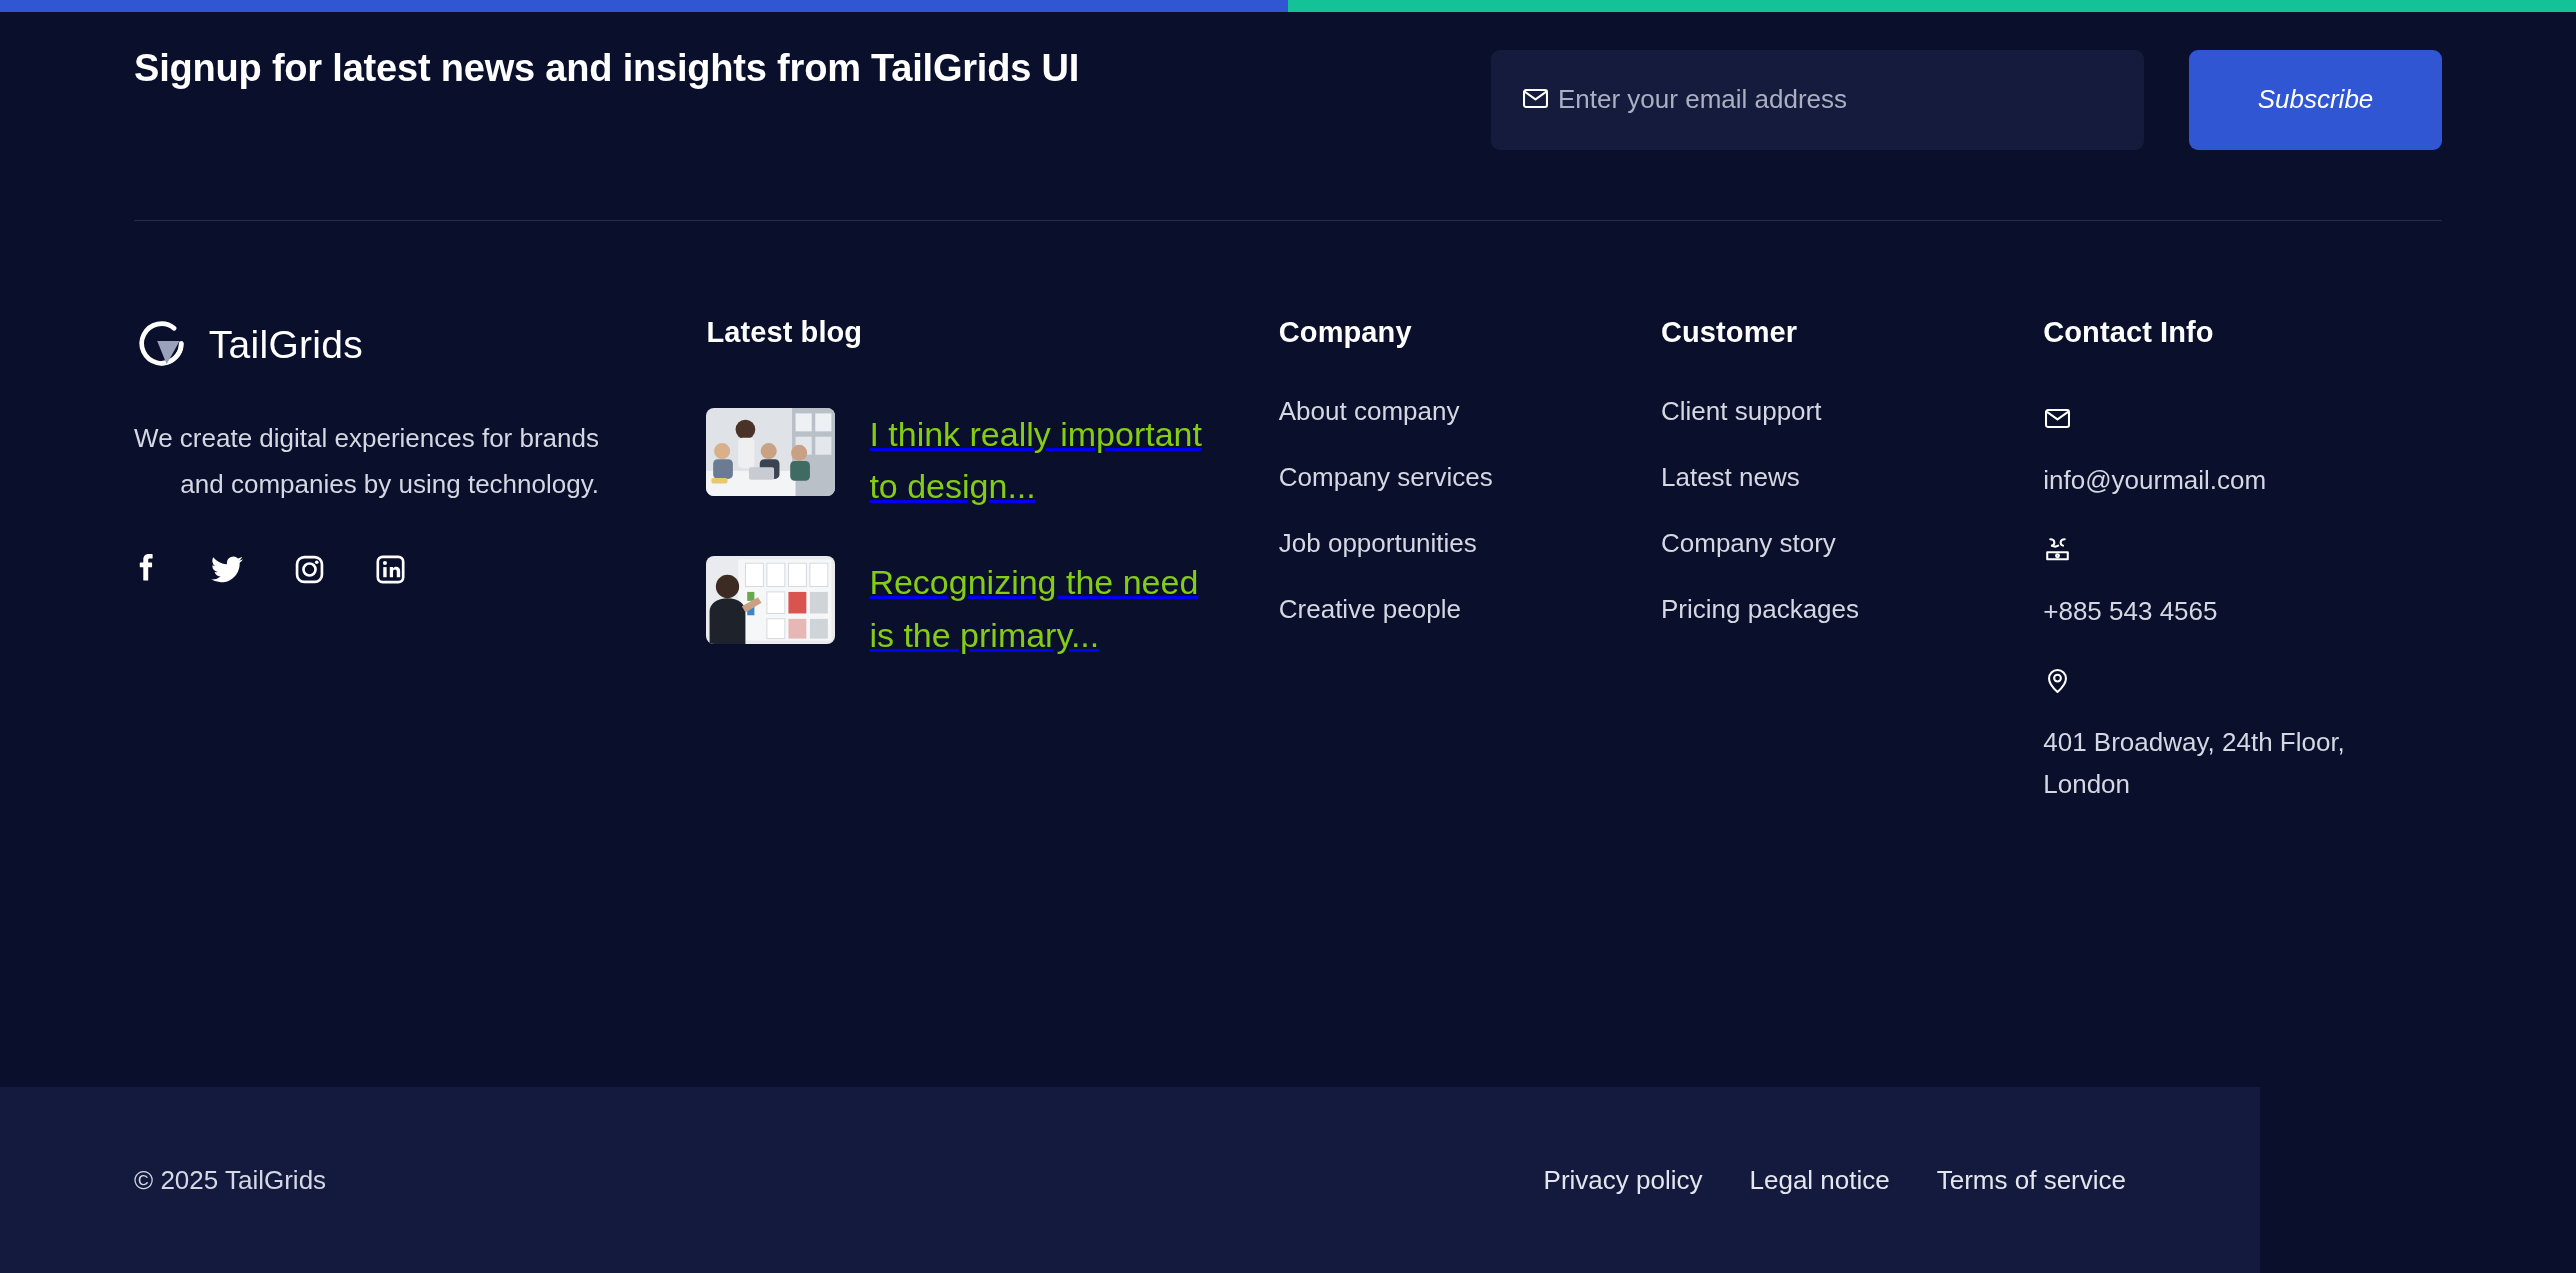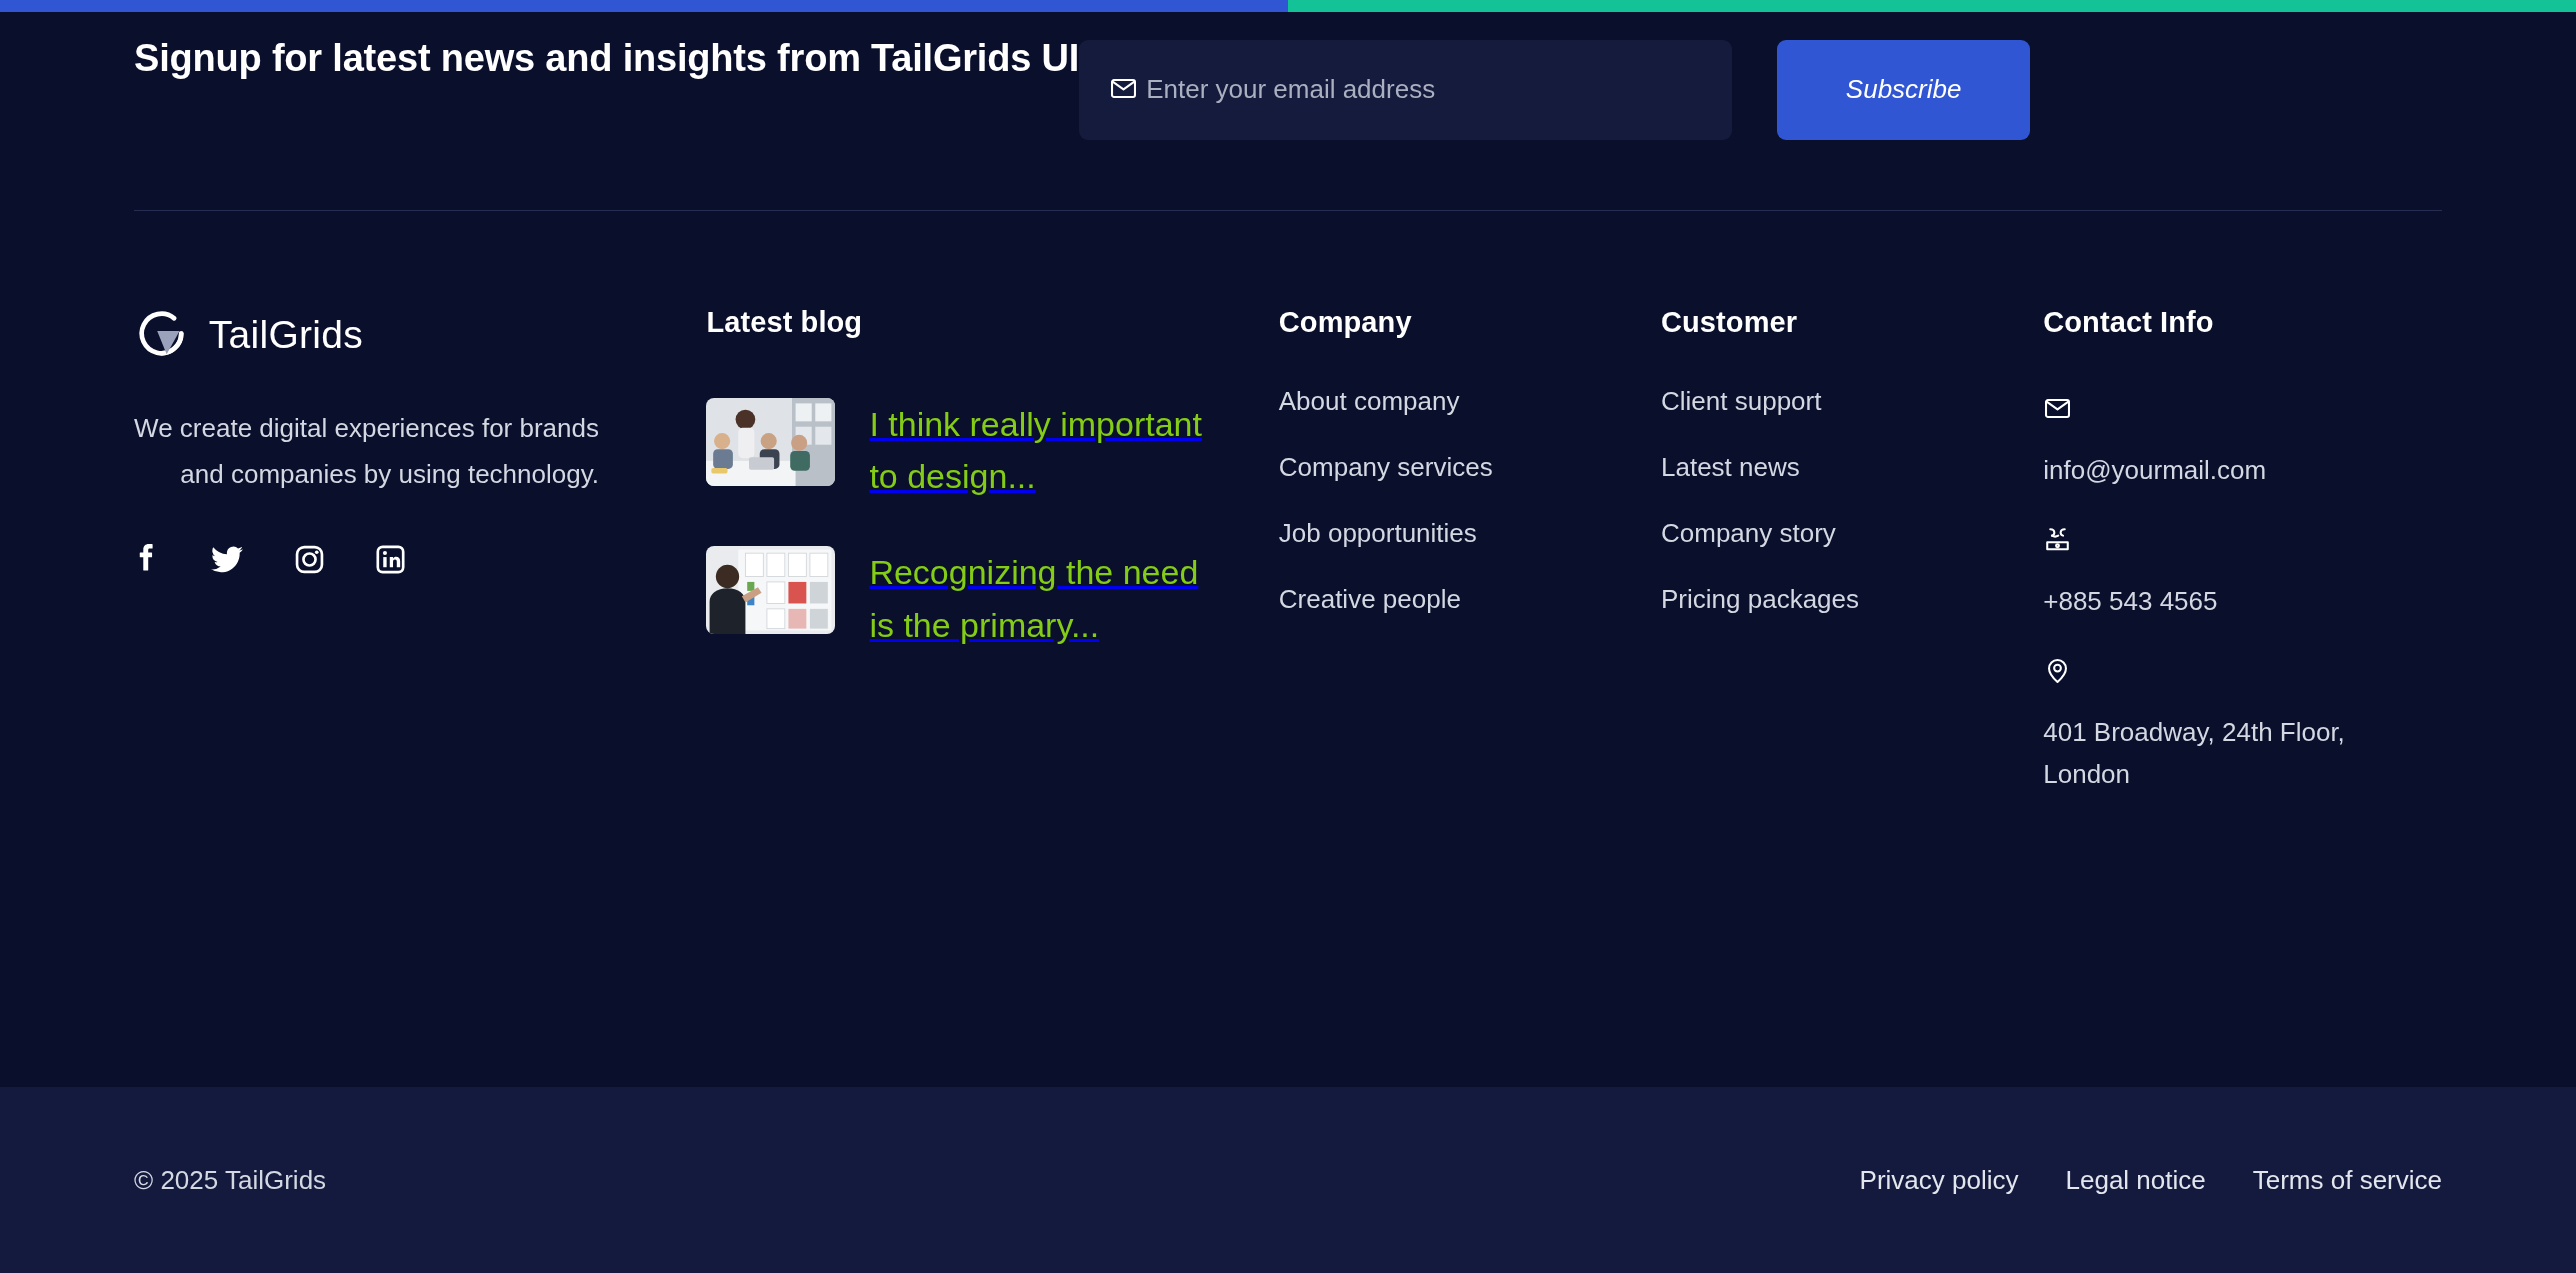--- a/index.html
+++ b/index.html
@@ -31,22 +31,22 @@
   
   .container {
     width: 2576px;
     padding: 0 134px;
   }
 
   
   .signup {
     display: flex;
     align-items: flex-start;
-    justify-content: flex-start;
-    padding-top: 21px;
+    justify-content: space-between;
+    padding-top: 31px;
   }
 
   .signup-heading {
     color: #ffffff;
     font-size: 38px;
     line-height: 1.32;
     font-weight: 700;
     letter-spacing: -0.2px;
     max-width: 1055px;
   }
@@ -189,21 +189,21 @@
     font-size: 26px;
     line-height: 1.62;
     max-width: 304px;
   }
 
   
   .bottom-bar {
     position: absolute;
     left: 0;
     bottom: 0;
-    width: 2576px;
+    width: 2260px;
     height: 187px;
     background: #141a3e;
     display: flex;
     align-items: center;
     justify-content: space-between;
     padding: 0 134px;
   }
   .copyright { color: #d4d8e2; font-size: 26px; }
   .legal-links { display: flex; align-items: center; gap: 47px; }
   .legal-links a { color: #e3e6ed; font-size: 26px; text-decoration: none; }

